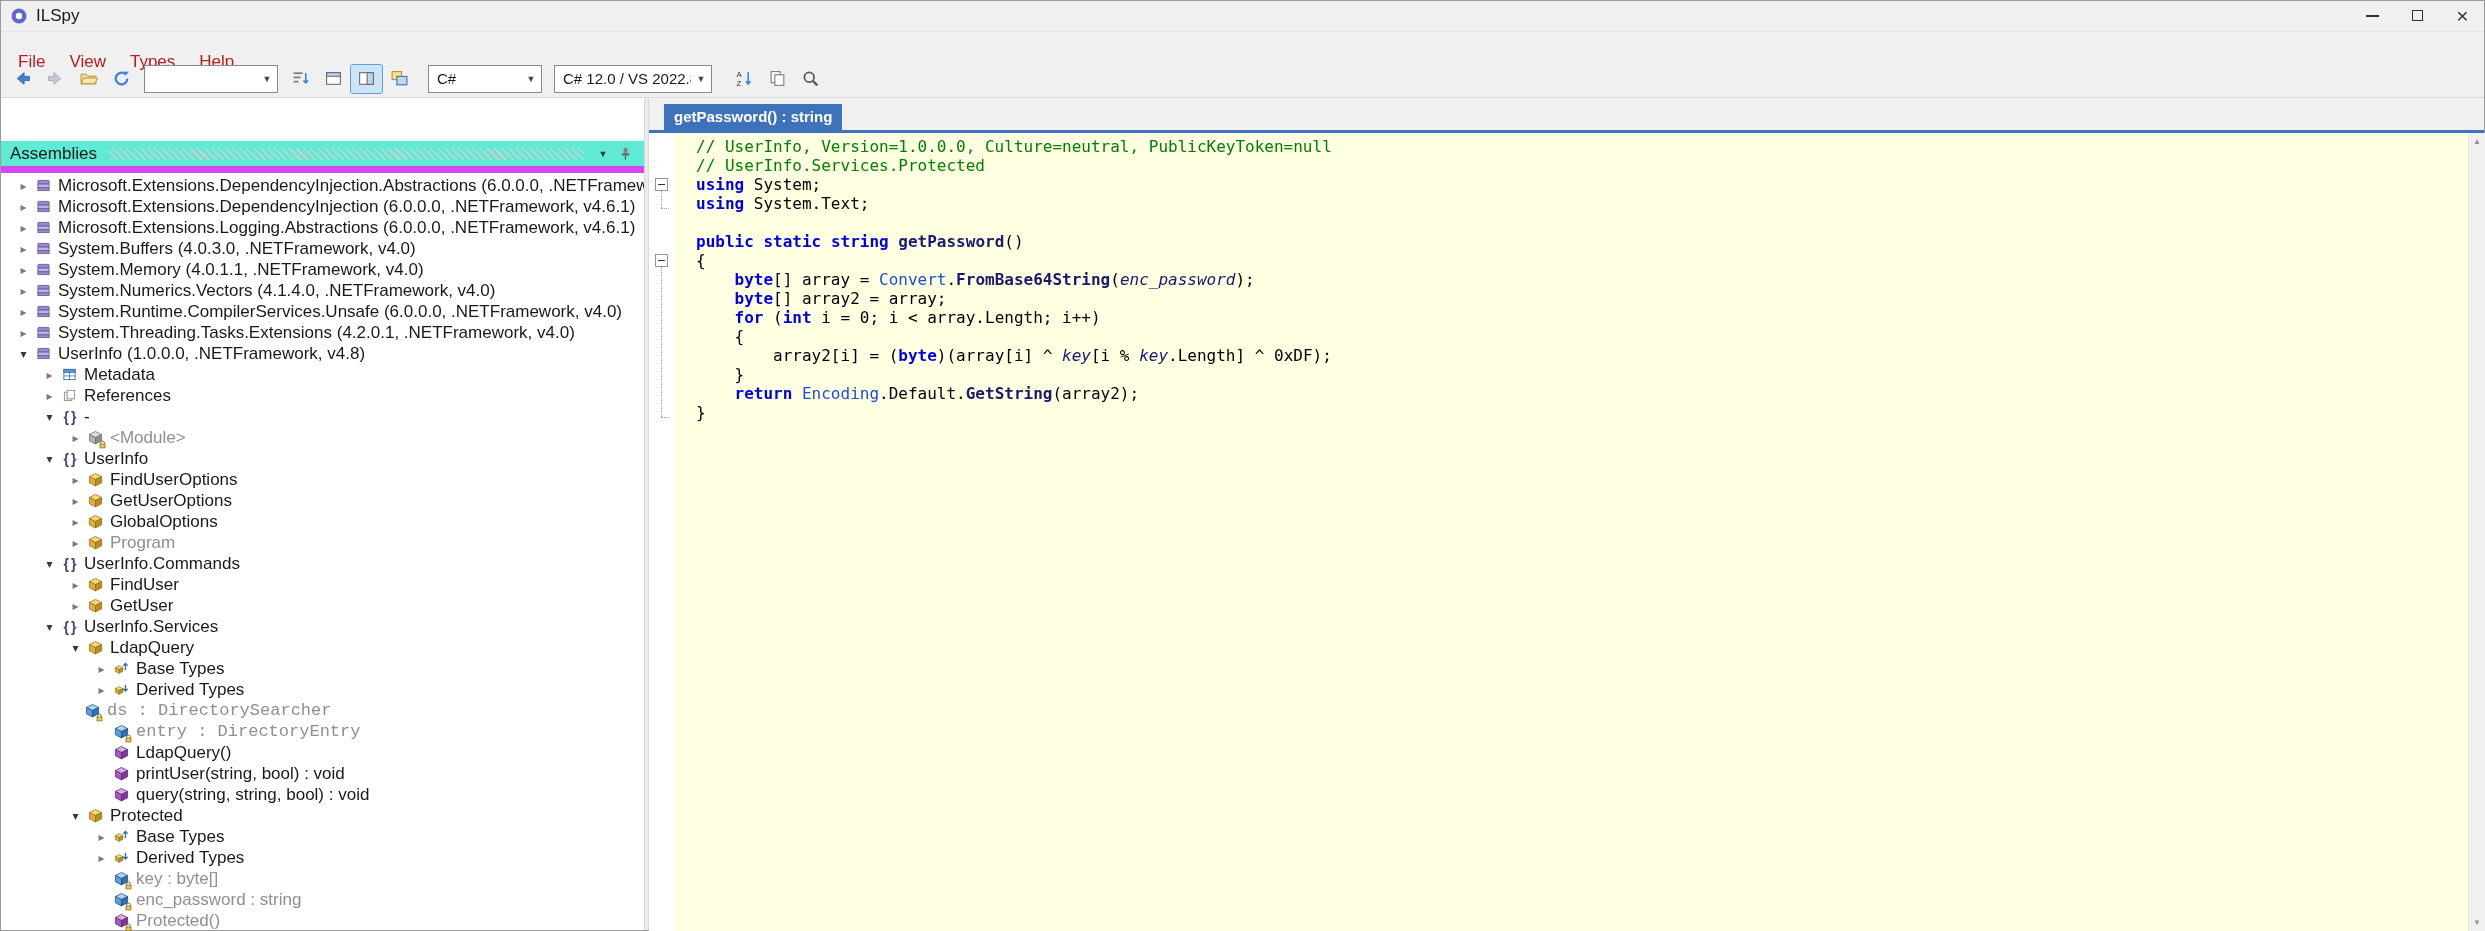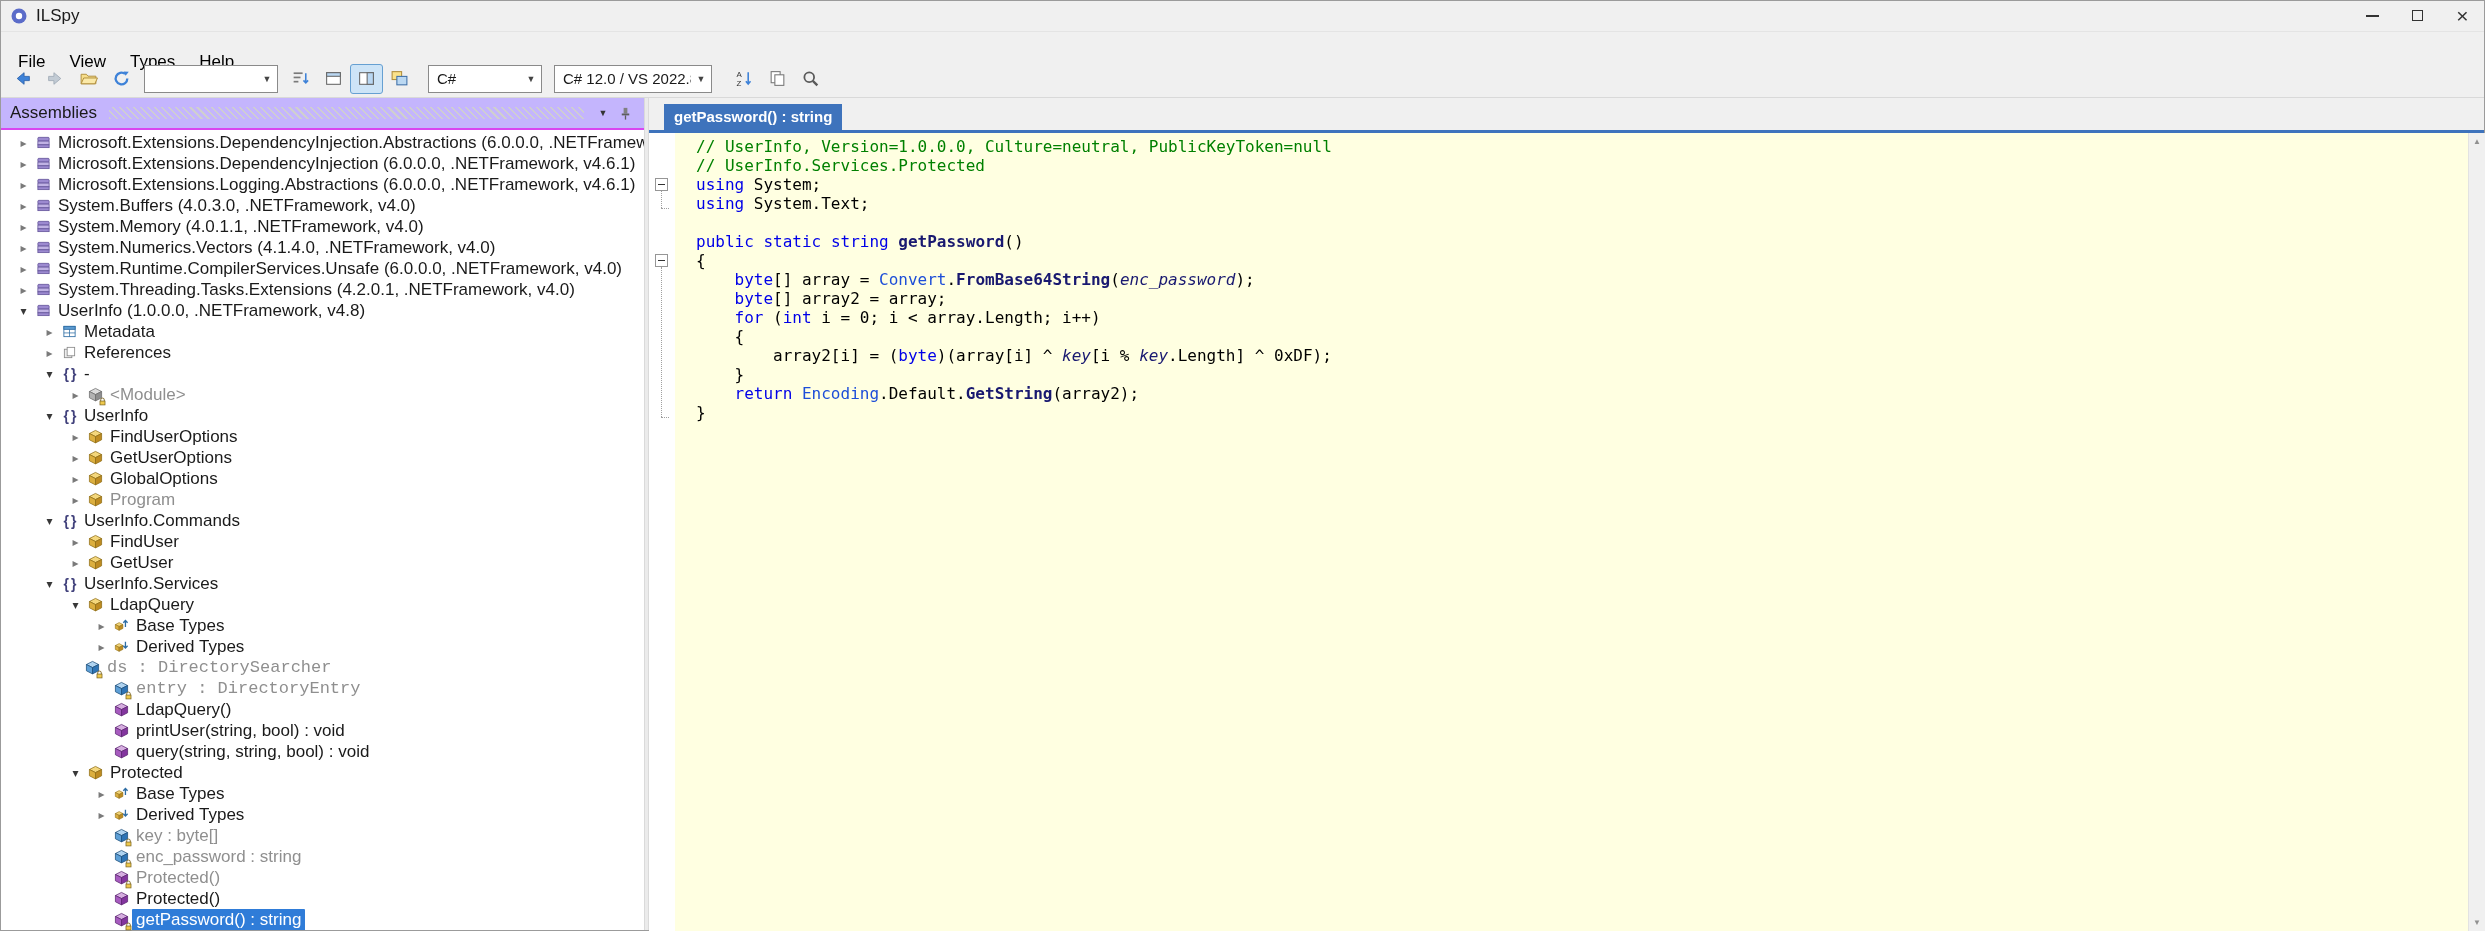--- a/index.html
+++ b/index.html
@@ -13,36 +13,36 @@
   .titlebar { height:32px; background:#F0F0F0; display:flex; align-items:center; border-bottom:1px solid #E4E4E4; }
   .app-icon { margin:0 8px 0 10px; display:flex; }
   .title-text { font-size:17px; color:#1A1A1A; }
   .win-btns { margin-left:auto; display:flex; height:100%; }
   .win-btn { width:45px; height:100%; display:flex; align-items:center; justify-content:center; color:#222; }
   .min-glyph { width:13px; height:2px; background:#333; display:block; }
   .restore-glyph { width:11px; height:11px; border:1.5px solid #333; display:block; }
   .close-glyph { font-size:21px; line-height:1; color:#333; }
   
   .menubar { height:28px; background:#F0F0F0; display:flex; align-items:center; padding-left:6px; }
-  .menu-item { padding:0 12px; font-size:17px; color:#000000; height:100%; display:flex; align-items:center;margin-top:32px; }
+  .menu-item { padding:0 12px; font-size:17px; color:#b91c1c; height:100%; display:flex; align-items:center;margin-top:32px; }
   
   .toolbar { height:38px; background:#F0F0F0; border-bottom:1px solid #D9D9D9; display:flex; align-items:center; padding-left:6px; }
   .tbtn { width:33px; height:30px; display:flex; align-items:center; justify-content:center; border:1px solid transparent; border-radius:3px; }
   .tbtn.pressed { background:#CDE4F7; border-color:#66A0D2; }
   .combo { height:28px; background:#fff; border:1px solid #8A8A8A; display:flex; align-items:center; margin:0 6px; padding-left:8px; }
   .combo-text { flex:1; font-size:15px; color:#1A1A1A; white-space:nowrap; overflow:hidden; }
   .combo-arrow { width:20px; text-align:center; font-size:9px; color:#444; flex:0 0 20px; }
   [data-name="assembly-list-combobox"] { width:134px; }
   [data-name="language-combobox"] { width:114px; margin-left:12px; }
   [data-name="language-version-combobox"] { width:158px; }
   [data-name="sort-members-button"] { margin-left:10px; }
   
   .main { display:flex; height:833px; }
   .left-panel { width:644px; flex:0 0 644px; display:flex; flex-direction:column; background:#fff; }
-  .panel-header { height:32px; background:#c4b5fd; display:flex; align-items:center; padding:0 8px 0 10px; border-bottom:2px solid #d946ef; }
+  .panel-header { height:32px; background:#5eead4; display:flex; align-items:center; padding:0 8px 0 10px; border-bottom:7px solid #d946ef;margin-top:43px; }
   .panel-title { font-size:17px; color:#1A1A1A; margin-right:12px; }
   .grip { flex:1; height:12px; margin-right:8px;
           background:repeating-linear-gradient(45deg,#CFCFCF 0 1.5px,transparent 1.5px 5px); }
   .hdr-btn { width:22px; height:22px; display:flex; align-items:center; justify-content:center; color:#333; font-size:9px; }
   .splitter { width:5px; flex:0 0 5px; background:#EBEBEB; border-left:1px solid #DADADA; border-right:1px solid #DADADA; }
   
   .tree { flex:1; overflow:hidden; padding-top:2px; background:#fff; }
   .trow { height:21px; display:flex; align-items:center; font-size:17px; color:#1A1A1A; white-space:nowrap; }
   .exp { flex:0 0 19px; text-align:center; font-size:12px; color:#7A7A7A; }
   .exp.minus { color:#383838; }
@@ -55,21 +55,21 @@
   
   .right-panel { flex:1; min-width:0; display:flex; flex-direction:column; }
   .tabstrip { height:32px; background:#F0F0F0; display:flex; align-items:flex-end; padding-left:15px; }
   .tab { height:26px; line-height:26px; padding:0 10px; background:#3E73BC; color:#fff; font-weight:bold; font-size:15px; white-space:nowrap; }
   .tabline { height:3px; background:#3E73BC; }
   .code-area { flex:1; background:#FFFFE1; position:relative; overflow:hidden; }
   .gutter { position:absolute; left:0; top:0; bottom:0; width:26px; background:#FFFFFF; }
   .code-lines { margin-left:27px; padding:4px 0 0 20px; }
   .cline { height:19px; font-family:"DejaVu Sans Mono", monospace; font-size:16px; line-height:19px; white-space:pre; color:#000; }
   .seg.cm { color:#008000; }
-  .seg.kw { color:#0000E8; font-weight:normal; }
+  .seg.kw { color:#0000E8; font-weight:bold; }
   .seg.ty { color:#1d4ed8; }
   .seg.me { color:#191970; font-weight:bold; }
   .seg.fi { color:#191970; font-style:italic; }
   .fold-box { position:absolute; left:6px; width:13px; height:13px; background:#fff; border:1px solid #969696; }
   .fold-box::before { content:""; position:absolute; left:2px; right:2px; top:5px; height:1px; background:#333; }
   .fold-vline { position:absolute; left:12px; width:0; border-left:1px dotted #A0A0A0; }
   .fold-tick { position:absolute; left:12px; width:8px; height:0; border-top:1px dotted #A0A0A0; }
   .scrollbar { position:absolute; right:0; top:0; bottom:0; width:17px; background:#F0F0F0; border-left:1px solid #E2E2E2; }
   .sb-arrow { position:absolute; left:0; right:0; height:17px; text-align:center; font-size:8px; line-height:17px; color:#909090; }
   .sb-arrow.up { top:0; } .sb-arrow.down { bottom:0; }

